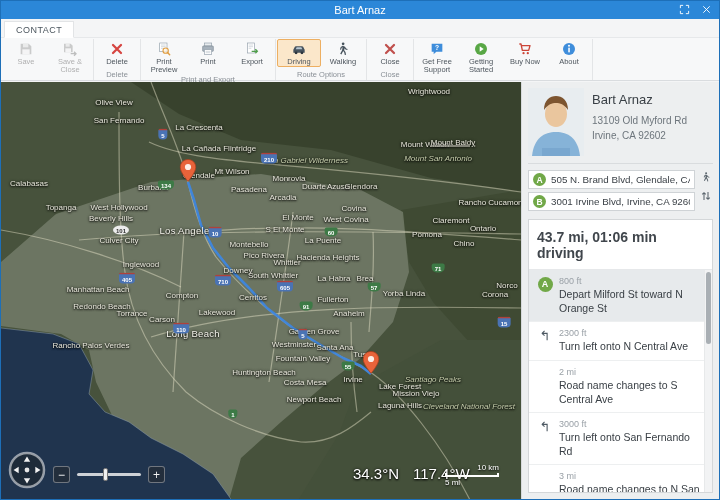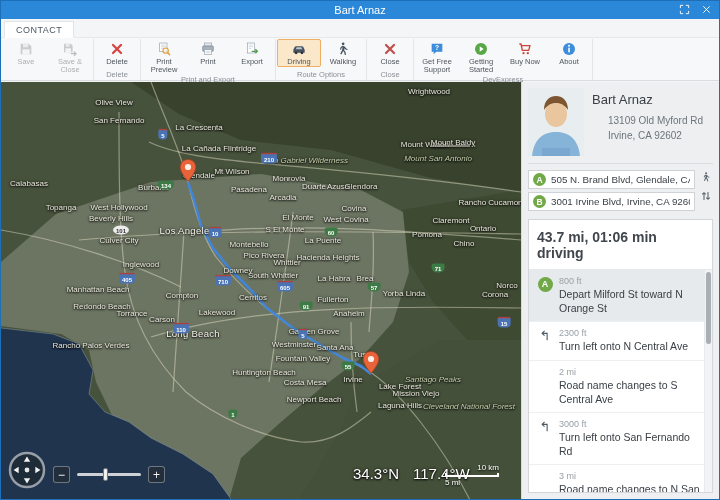--- a/index.html
+++ b/index.html
@@ -52,21 +52,21 @@
   .sl-km{text-align:right;margin-bottom:1px;}
   .sl-bar{height:4px;border-left:2px solid #fff;border-right:2px solid #fff;border-bottom:2px solid #fff;}
   .sl-mi{margin-top:1px;}
 
   
   .panel{flex:1;background:#edeff0;border-left:1px solid #d7dadc;display:flex;flex-direction:column;padding:6px;overflow:hidden;}
   .phead{display:flex;gap:8px;}
   .photo{width:56px;height:68px;flex:none;background:#dfe6ea;overflow:hidden;}
   .pinfo{padding-top:4px;min-width:0;}
   .pname{font-size:13px;color:#3a4046;margin-bottom:6px;}
-  .paddr{font-size:10px;color:#6d757c;line-height:1.5;margin-left:16px;}
+  .paddr{font-size:10px;color:#6d757c;line-height:1.5;}
   .pdivider{border-bottom:1px solid #d9dcde;margin:7px 0 6px;}
   .fieldsrow{display:flex;gap:3px;}
   .fcol{flex:1;display:flex;flex-direction:column;gap:3px;min-width:0;}
   .modecol{width:15px;display:flex;flex-direction:column;align-items:center;gap:7px;padding-top:1px;}
   .modecol svg{width:12px;height:12px;}
   .field{background:#fff;border:1px solid #cfd3d6;height:19px;display:flex;align-items:center;gap:5px;padding:0 4px;}
   .letter{width:13px;height:13px;flex:none;border-radius:50%;background:#71a848;color:#fff;font-size:8.5px;font-weight:bold;display:flex;align-items:center;justify-content:center;}
   .fval{font-size:9.8px;color:#3c4248;white-space:nowrap;overflow:hidden;}
   .routecard{margin-top:8px;background:#fff;border:1px solid #d4d7d9;flex:1;display:flex;flex-direction:column;overflow:hidden;}
   .summary{padding:9px 8px 8px;font-size:14px;font-weight:bold;color:#40464c;border-bottom:1px solid #e6e8ea;flex:none;}
@@ -235,21 +235,20 @@
         </div>
         <div class="rbtn">
           <svg viewBox="0 0 24 24">
               <circle cx="12" cy="12" r="9" fill="#3e8ddb"></circle>
               <rect x="10.9" y="10" width="2.3" height="7" fill="#fff"></rect>
               <circle cx="12" cy="7.2" r="1.5" fill="#fff"></circle>
             </svg>
           <span class="lbl">About</span>
         </div>
       </div>
-      <div class="glabel">DevExpress</div>
     </div>
   </div>
 
   <div class="main">
 
     <div class="map">
       <svg class="map-art" width="520" height="420">
         <rect width="520" height="420" fill="#47523c"></rect>
         <polygon points="130,0 520,0 520,110 430,96 330,68 240,58 178,32" fill="#38422d"></polygon>
         <polygon points="400,128 520,108 520,262 470,262 432,220 408,180" fill="#3f4a33"></polygon>

